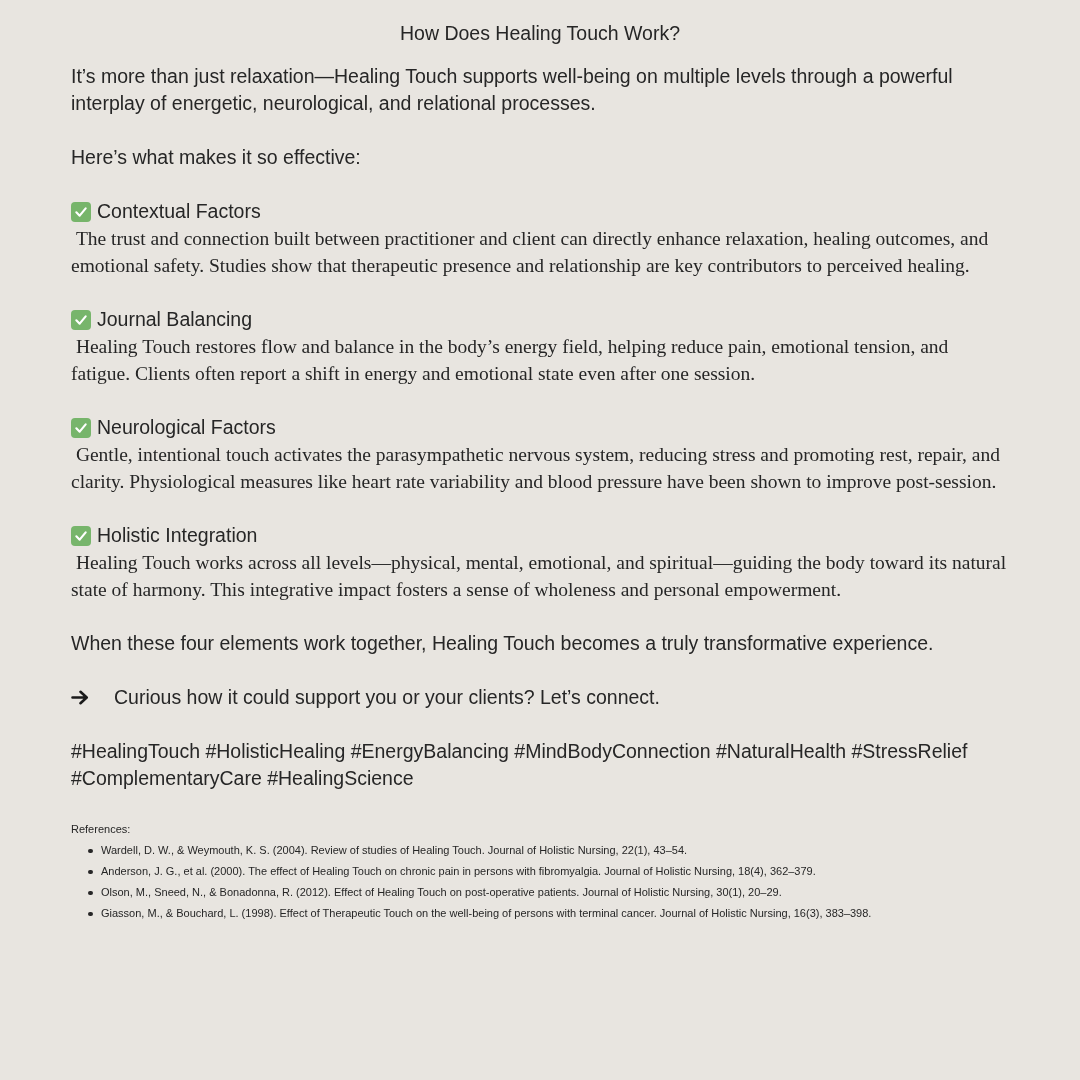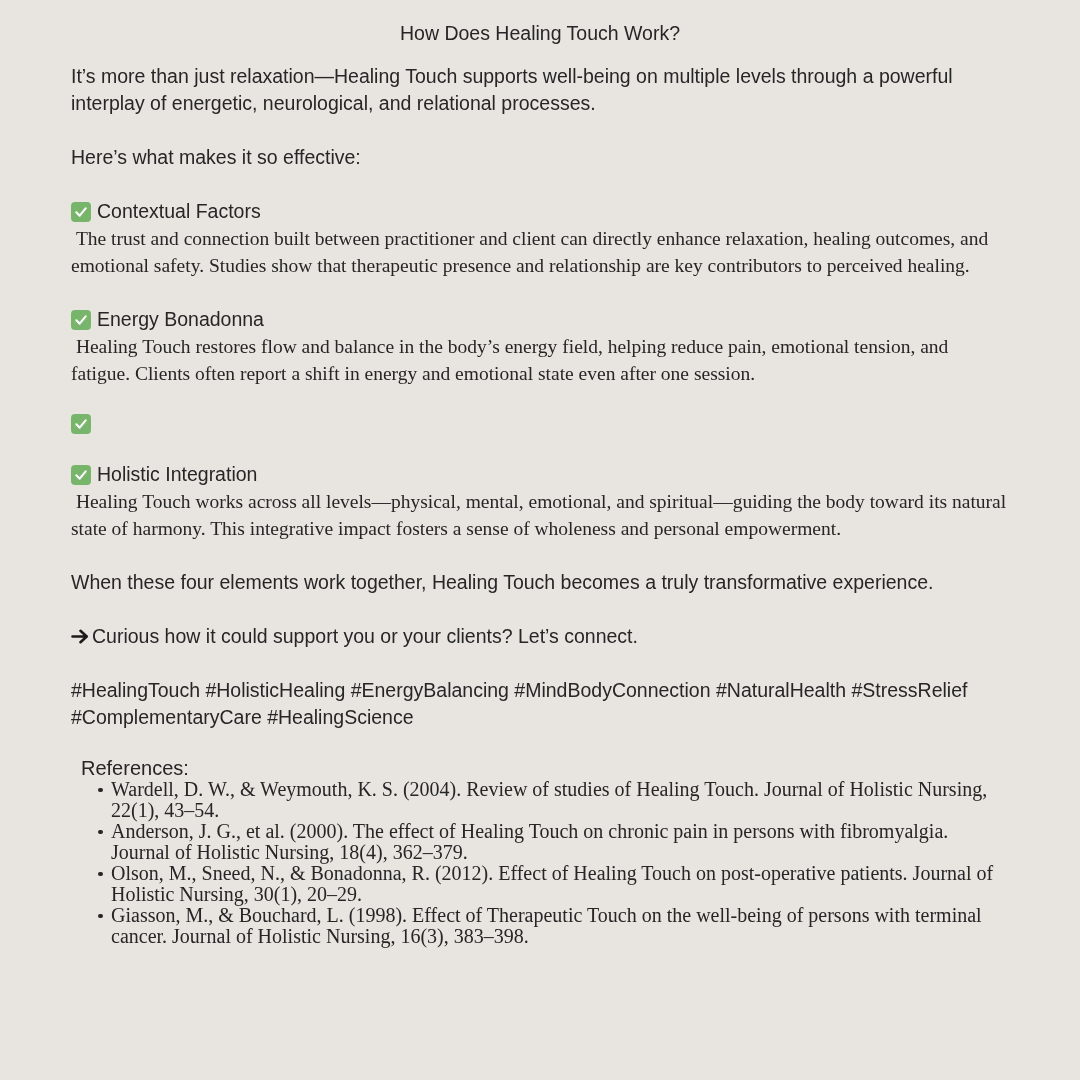--- a/index.html
+++ b/index.html
@@ -33,33 +33,32 @@
   .sec-head{display:flex;align-items:center;gap:6px;}
   .check{
     width:20px;height:20px;
     background:var(--check-green);
     border-radius:4px;
     display:inline-flex;align-items:center;justify-content:center;
     flex:0 0 auto;
   }
   .check svg{display:block;}
   .sec-body{margin:0;}
-  .cta-row{display:flex;align-items:center;gap:2px;margin:0 0 27px 0;}
+  .cta-row{display:flex;align-items:center;gap:24px;margin:0 0 27px 0;}
   .arrow-ic{display:inline-flex;align-items:center;flex:0 0 auto;}
-  .refs{font-size:20px;line-height:21px;margin-left:10px;}
+  .refs{font-size:11px;line-height:21px;}
   .refs-label{margin:0;}
   ul.ref-list{
     margin:0;padding:0 0 0 17px;
     list-style:none;
   }
   ul.ref-list li{
     position:relative;
     padding-left:13px;
     margin:0;
-    font-family:Liberation Serif, serif;
   }
   ul.ref-list li::before{
     content:"";
     position:absolute;
     left:0;top:8.5px;
     width:4.5px;height:4.5px;
     border-radius:50%;
     background:var(--text);
   }
 </style>
@@ -86,33 +85,35 @@
     <p class="sec-body prewrap"> The trust and connection built between practitioner and client can directly enhance relaxation, healing outcomes, and emotional safety. Studies show that therapeutic presence and relationship are key contributors to perceived healing.</p>
   </div>
 
   <div class="section">
     <div class="sec-head">
       <span class="check">
         <svg width="16" height="16" viewBox="0 0 24 24">
             <path d="M5 12.5l5 5 9-11" stroke="#ffffff" stroke-width="3.2" fill="none" stroke-linecap="round" stroke-linejoin="round"></path>
           </svg>
       </span>
-      <span>Energy Bonadonna</span>
+      <span>Journal Balancing</span>
     </div>
     <p class="sec-body prewrap"> Healing Touch restores flow and balance in the body’s energy field, helping reduce pain, emotional tension, and fatigue. Clients often report a shift in energy and emotional state even after one session.</p>
   </div>
 
   <div class="section">
     <div class="sec-head">
       <span class="check">
         <svg width="16" height="16" viewBox="0 0 24 24">
             <path d="M5 12.5l5 5 9-11" stroke="#ffffff" stroke-width="3.2" fill="none" stroke-linecap="round" stroke-linejoin="round"></path>
           </svg>
       </span>
+      <span>Neurological Factors</span>
     </div>
+    <p class="sec-body prewrap"> Gentle, intentional touch activates the parasympathetic nervous system, reducing stress and promoting rest, repair, and clarity. Physiological measures like heart rate variability and blood pressure have been shown to improve post-session.</p>
   </div>
 
   <div class="section">
     <div class="sec-head">
       <span class="check">
         <svg width="16" height="16" viewBox="0 0 24 24">
             <path d="M5 12.5l5 5 9-11" stroke="#ffffff" stroke-width="3.2" fill="none" stroke-linecap="round" stroke-linejoin="round"></path>
           </svg>
       </span>
       <span>Holistic Integration</span>

